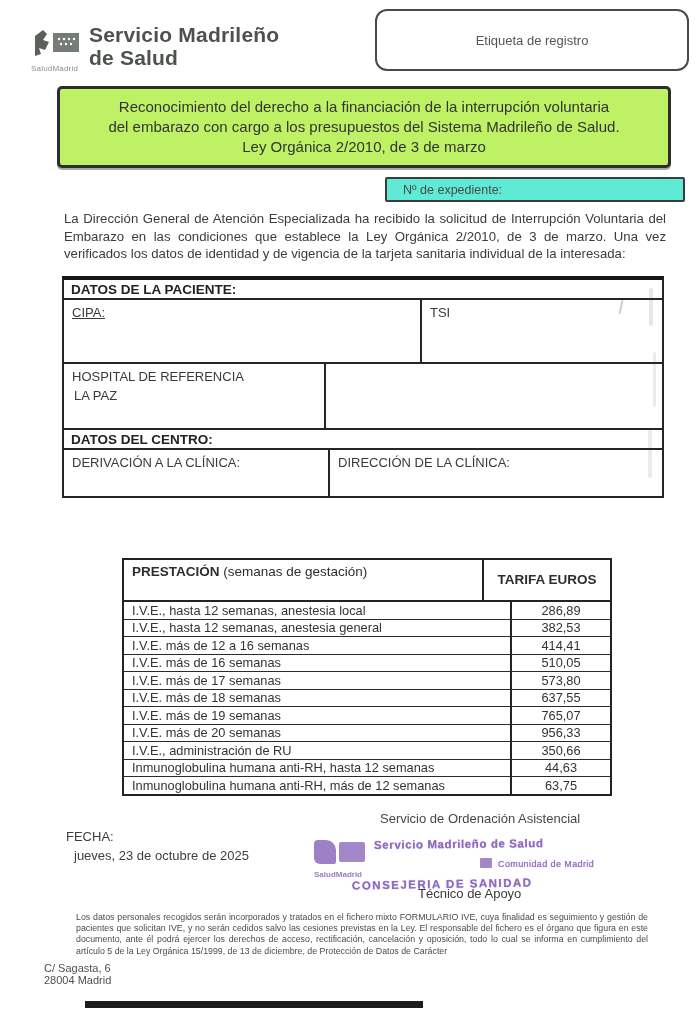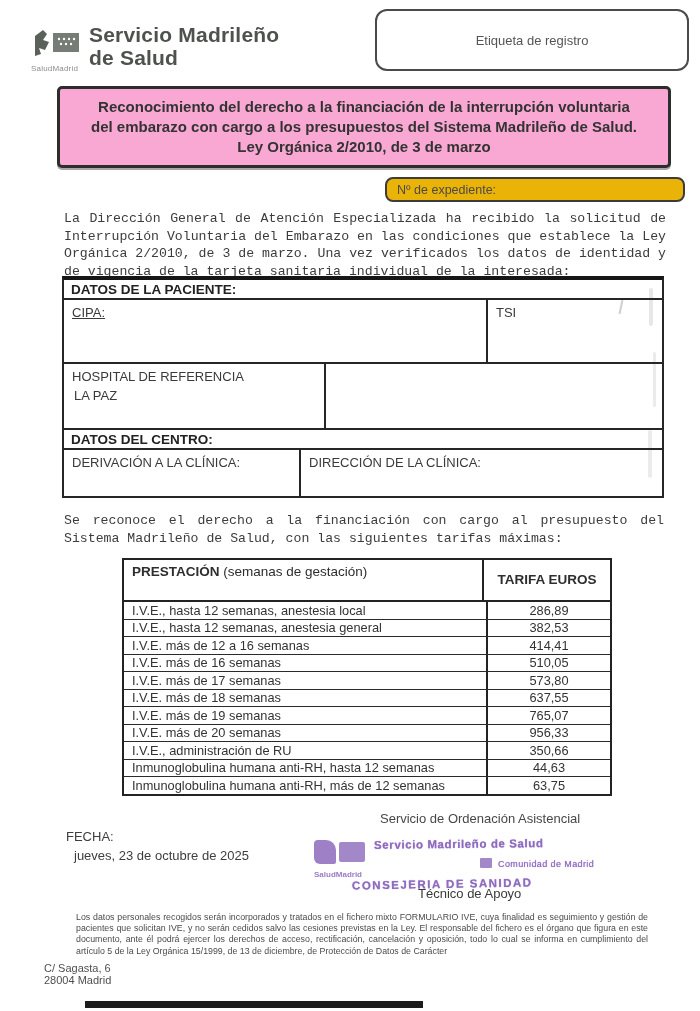--- a/index.html
+++ b/index.html
@@ -18,34 +18,34 @@
 
   .registry-box{
     top:9px;left:375px;width:310px;height:58px;
     border:2px solid #4a4a4a;border-radius:12px;
     display:flex;align-items:center;justify-content:center;
     font-size:13px;color:#555;
   }
 
   .title-box{
     top:86px;left:57px;width:608px;height:76px;
-    background:#f9a8d4;border:3px solid #2d2d2d;border-radius:5px;
+    background:#bef264;border:3px solid #2d2d2d;border-radius:5px;
     display:flex;flex-direction:column;align-items:center;justify-content:center;
-    font-size:15px;font-weight:bold;color:#333;line-height:20px;text-align:center;
+    font-size:15px;font-weight:normal;color:#333;line-height:20px;text-align:center;
     box-shadow:0 2px 0 rgba(0,0,0,0.35);
   }
 
   .expediente-box{
     top:177px;left:385px;width:300px;height:25px;
-    border:2px solid #3c3c3c;border-radius:8px;
-    display:flex;align-items:center;padding-left:10px;box-sizing:border-box;
-    font-size:12.5px;color:#4a4a4a;background:#eab308;
-  }
-
-  .para{font-size:13.2px;line-height:17.5px;text-align:justify;color:#3c3c3c;font-family:Liberation Mono, monospace;}
+    border:2px solid #3c3c3c;border-radius:2px;
+    display:flex;align-items:center;padding-left:16px;box-sizing:border-box;
+    font-size:12.5px;color:#4a4a4a;background:#5eead4;
+  }
+
+  .para{font-size:13.2px;line-height:17.5px;text-align:justify;color:#3c3c3c;}
   .intro-para{top:210px;left:64px;width:602px;}
   .tariff-para{top:512px;left:64px;width:600px;}
 
   
   .data-table{
     top:276px;left:62px;width:602px;height:222px;
     border:2px solid #262626;border-top:4px solid #161616;box-sizing:border-box;
     display:flex;flex-direction:column;background:#fff;
   }
   .sect-header{
@@ -62,21 +62,21 @@
     top:558px;left:122px;width:490px;
     border:2px solid #232323;box-sizing:border-box;background:#fff;
   }
   .tt-header{display:flex;height:40px;border-bottom:2px solid #232323;}
   .tt-h-left{flex:1;padding:4px 8px;font-size:13.5px;color:#2e2e2e;border-right:2px solid #232323;}
   .tt-h-left b{font-weight:bold;}
   .tt-h-right{width:122px;padding:12px 2px;font-size:13.5px;font-weight:bold;color:#2e2e2e;text-align:center;}
   .tt-row{display:flex;border-bottom:1.5px solid #2a2a2a;height:16.5px;align-items:center;}
   .tt-row:last-child{border-bottom:none;}
   .tt-cell-p{flex:1;padding:0 8px;font-size:12.8px;color:#333;border-right:2px solid #232323;align-self:stretch;display:flex;align-items:center;}
-  .tt-cell-t{width:122px;font-size:12.8px;color:#333;text-align:center;}
+  .tt-cell-t{width:98px;font-size:12.8px;color:#333;text-align:center;}
 
   .service-line{top:799px;left:380px;font-size:13px;color:#474747;margin-top:12px;}
   .fecha-label{top:829px;left:66px;font-size:13px;color:#3e3e3e;}
   .fecha-value{top:848px;left:74px;font-size:13px;color:#3e3e3e;}
 
   
   .stamp{top:836px;left:312px;width:330px;height:72px;color:#8f6cbf;filter:blur(0.3px);}
   .stamp-logo{position:absolute;top:4px;left:2px;width:56px;height:26px;}
   .stamp-blob1{position:absolute;top:0;left:0;width:22px;height:24px;background:#9272c0;border-radius:4px 10px 2px 6px;opacity:0.9;}
   .stamp-blob2{position:absolute;top:2px;left:25px;width:26px;height:20px;background:#9272c0;border-radius:2px;opacity:0.85;}
@@ -142,46 +142,45 @@
 
   <div class="abs expediente-box">
     <span>Nº de expediente:</span>
   </div>
 
   <div class="abs para intro-para">La Dirección General de Atención Especializada ha recibido la solicitud de Interrupción Voluntaria del Embarazo en las condiciones que establece la Ley Orgánica 2/2010, de 3 de marzo. Una vez verificados los datos de identidad y de vigencia de la tarjeta sanitaria individual de la interesada:</div>
 
   <div class="abs data-table">
     <div class="sect-header">DATOS DE LA PACIENTE:</div>
     <div class="dt-row" style="height:62px;">
-      <div class="dt-cell dt-divider" style="width:424px;text-decoration:underline;">
+      <div class="dt-cell dt-divider" style="width:358px;text-decoration:underline;">
         <span>CIPA:</span>
       </div>
       <div class="dt-cell" style="flex:1;">
         <span>TSI</span>
       </div>
     </div>
     <div class="dt-row" style="height:64px;">
       <div class="dt-cell dt-divider" style="width:262px;">
         <div>HOSPITAL DE REFERENCIA</div>
         <div style="padding-top:4px;padding-left:2px;">LA PAZ</div>
       </div>
       <div class="dt-cell" style="flex:1;"></div>
     </div>
     <div class="sect-header">DATOS DEL CENTRO:</div>
     <div class="dt-row">
-      <div class="dt-cell dt-divider" style="width:237px;">
+      <div class="dt-cell dt-divider" style="width:266px;">
         <span>DERIVACIÓN A LA CLÍNICA:</span>
       </div>
       <div class="dt-cell" style="flex:1;">
         <span>DIRECCIÓN DE LA CLÍNICA:</span>
       </div>
     </div>
   </div>
 
-  <div class="abs para tariff-para">Se reconoce el derecho a la financiación con cargo al presupuesto del Sistema Madrileño de Salud, con las siguientes tarifas máximas:</div>
 
   <div class="abs tariff-table">
     <div class="tt-header">
       <div class="tt-h-left">
         <b>PRESTACIÓN</b><span> (semanas de gestación)</span>
       </div>
       <div class="tt-h-right">TARIFA EUROS</div>
     </div>
     <div class="tt-row">
         <div class="tt-cell-p">I.V.E., hasta 12 semanas, anestesia local</div>

